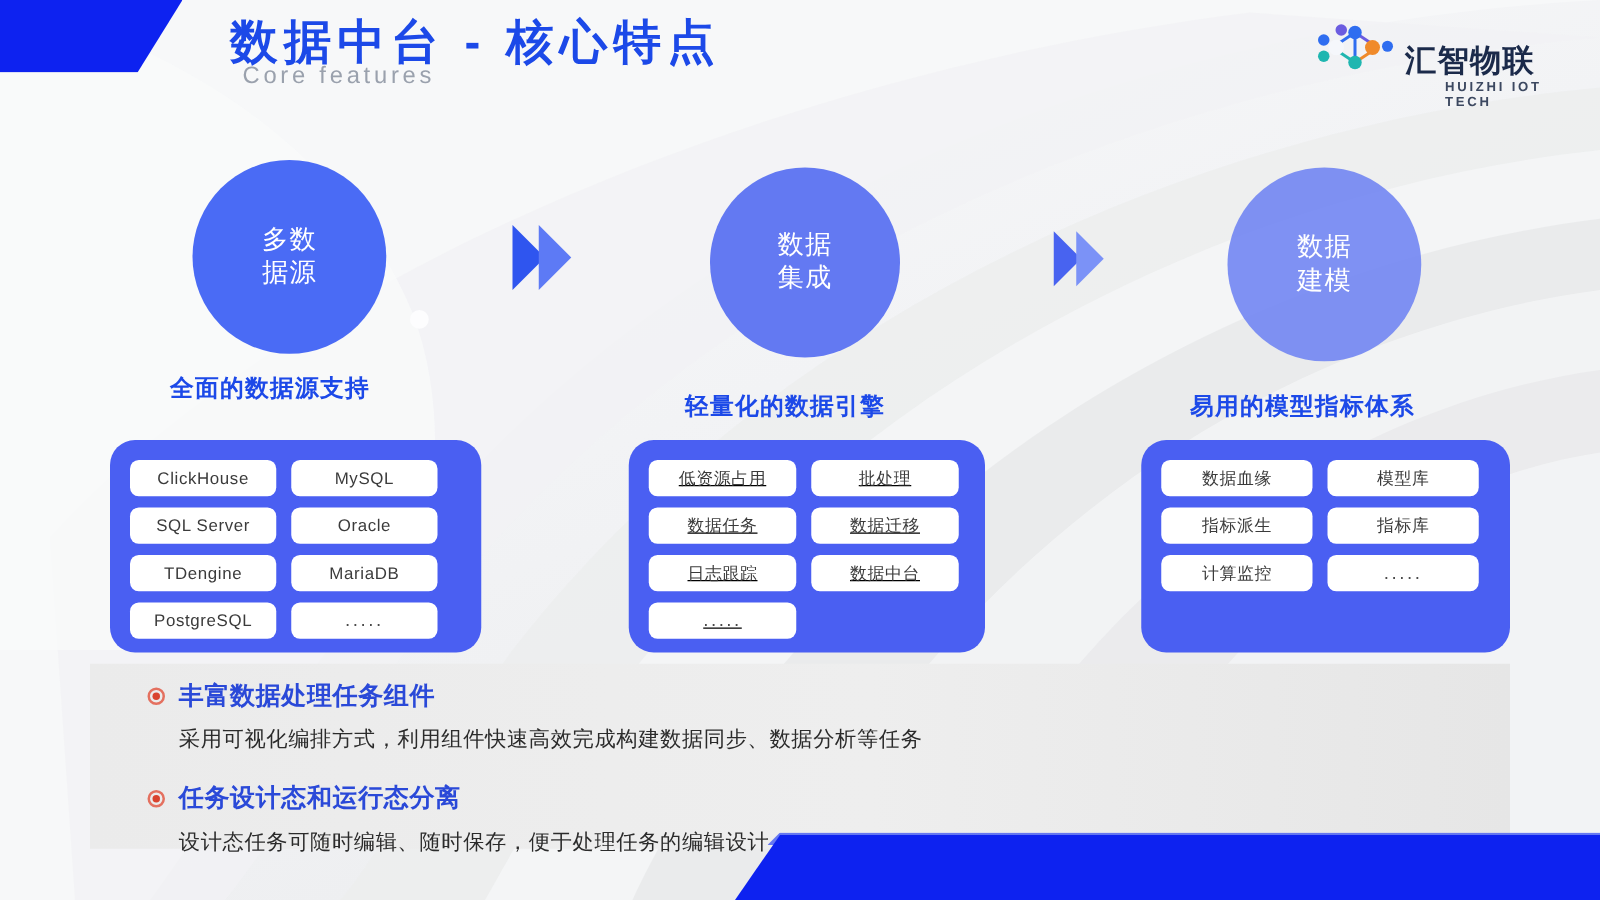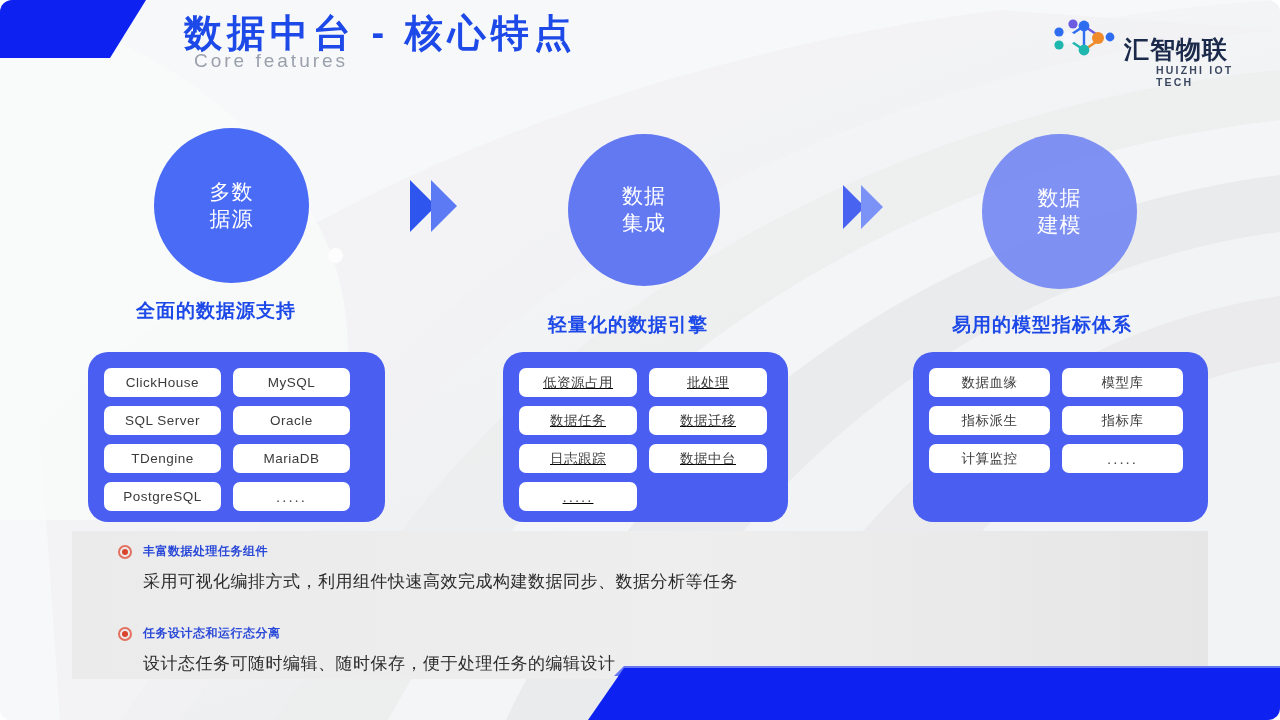--- a/index.html
+++ b/index.html
@@ -5,21 +5,21 @@
   * { margin:0; padding:0; box-sizing:border-box; }
   html,body { width:1280px; height:720px; overflow:hidden; }
   body {
     font-family:"Liberation Sans","DejaVu Sans",sans-serif;
     background:#ffffff;
     position:relative;
   }
 
   
   #slide { position:absolute; inset:0; width:1280px; height:720px; overflow:hidden;
-           background:linear-gradient(160deg,#fbfbfc 0%,#f2f3f5 45%,#e9eaec 100%);border-radius:12px; }
+           background:linear-gradient(160deg,#fbfbfc 0%,#f2f3f5 45%,#e9eaec 100%); }
 
   
   .waves { position:absolute; inset:0; overflow:hidden; pointer-events:none; }
   .waves svg { position:absolute; top:0; left:0; }
 
   
   .flag-tl { position:absolute; left:0; top:0; width:146px; height:58px;
              background:#0d22f0;
              clip-path:polygon(0 0, 146px 0, 110px 58px, 0 58px); }
 
@@ -93,21 +93,21 @@
 
   
   .notes { position:absolute; left:72px; top:531px; width:1136px; height:148px;
            background:linear-gradient(90deg,#ebebeb 0%,#eeeeee 55%,#e6e6e6 100%); }
   .note { position:absolute; left:46px; }
   .note-head { display:flex; align-items:center; gap:11px; }
   .bullet { width:14px; height:14px; border-radius:50%;
             border:2px solid #e4705f; display:flex; align-items:center; justify-content:center;
             flex:0 0 auto; }
   .bullet i { width:6px; height:6px; border-radius:50%; background:#d9432e; display:block; }
-  .note-title { font-size:12px; color:#2a49d8; font-weight:bold; letter-spacing:.5px; }
+  .note-title { font-size:20px; color:#2a49d8; font-weight:bold; letter-spacing:.5px; }
   .note-body { font-size:17px; color:#2b2b2b; margin-left:25px; margin-top:10px;
                letter-spacing:.5px; }
   .note1 { top:12px; }
   .note2 { top:94px; }
 </style>
 </head>
 <body>
 
 <div id="slide">
 

